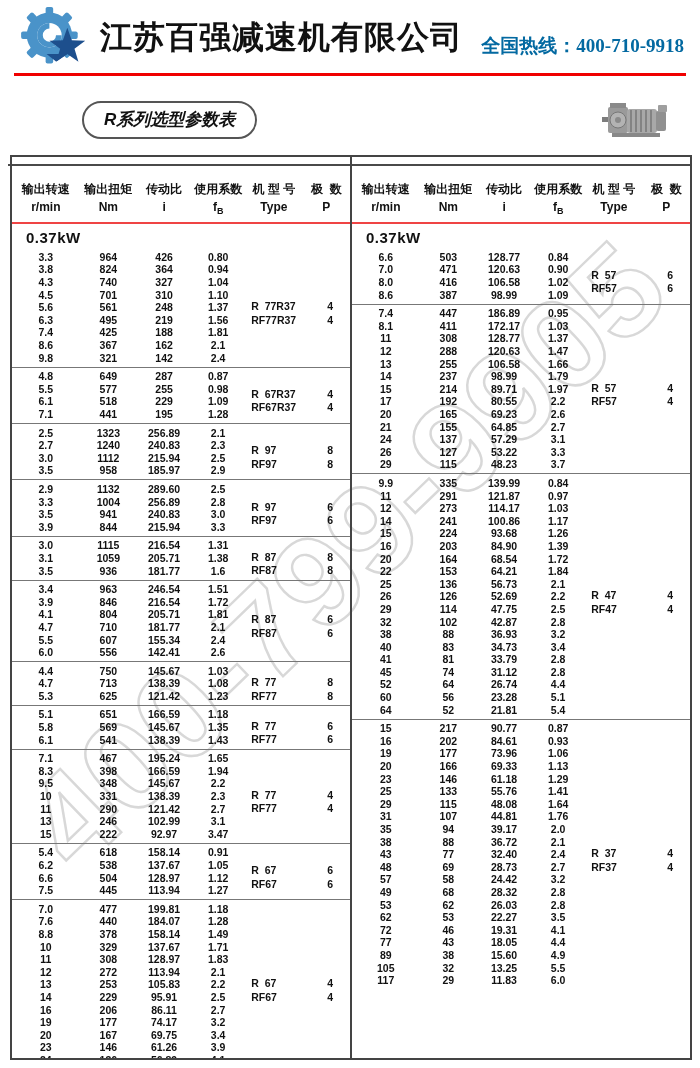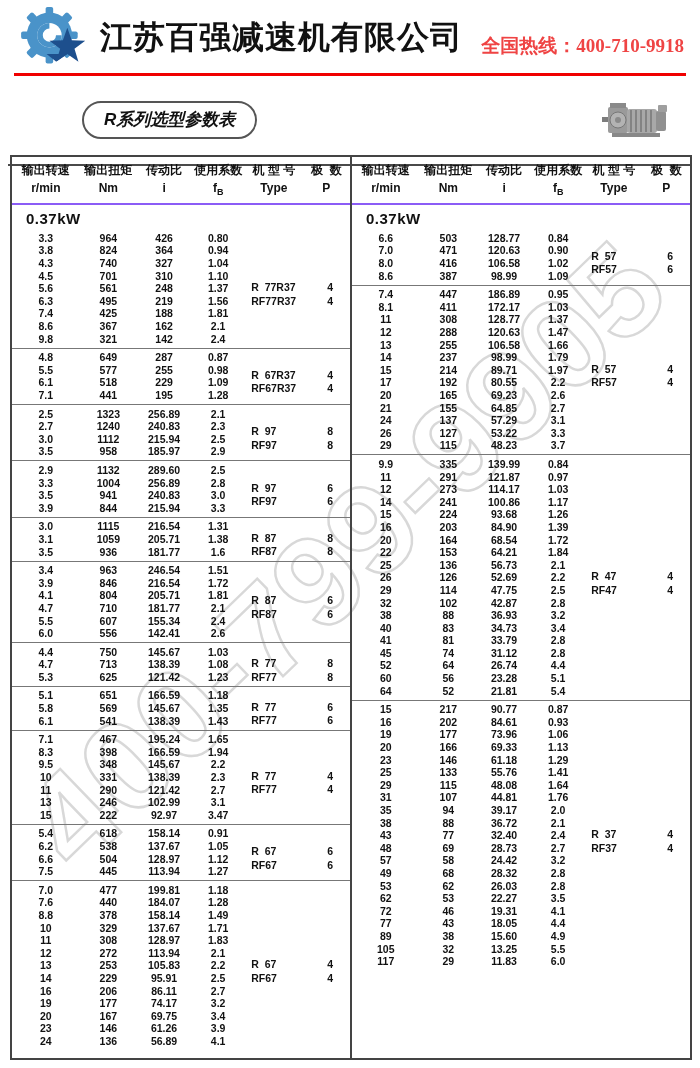--- a/index.html
+++ b/index.html
@@ -1,37 +1,37 @@
 <!DOCTYPE html>
 <html><head>
 <meta charset="utf-8">
 <style>
   html,body{margin:0;padding:0}
   body{width:700px;height:1068px;background:#fff;position:relative;overflow:hidden;
        font-family:"Liberation Sans",sans-serif;color:#111}
   
   .top{display:flex;align-items:center;height:64px;padding:6px 16px 0 16px;position:relative;z-index:2}
   .company{font-size:32px;font-weight:bold;letter-spacing:1px;margin-left:4px;white-space:nowrap}
-  .hotline{margin-left:auto;color:#ef4444;font-weight:bold;font-size:19px;
+  .hotline{margin-left:auto;color:#0369a1;font-weight:bold;font-size:19px;
            font-family:"Liberation Serif",serif;padding-top:16px;white-space:nowrap}
   .red-rule{height:3px;background:#f00000;margin:3px 14px 0 14px;position:relative;z-index:2}
   .section-row{display:flex;align-items:center;height:88px;padding:0 28px 0 82px;position:relative;z-index:2}
   .pill{border:2px solid #555;border-radius:20px;padding:5px 20px 6px 20px;
         font-size:17px;font-weight:bold;font-style:italic;white-space:nowrap}
   .motor-img{margin-left:auto}
   .gray-rule{height:2px;background:#4a4a4a;margin:0 8px;position:relative;z-index:2}
   
   .watermark{position:absolute;left:0;top:150px;width:700px;height:918px;pointer-events:none;z-index:1}
   
   .tables{position:absolute;left:10px;right:8px;top:155px;bottom:8px;border:2px solid #444;
           display:flex;z-index:2;background:transparent}
   .half{flex:1;display:flex;flex-direction:column;overflow:hidden;min-width:0}
   .half + .half{border-left:2px solid #444}
   .table-header{display:grid;grid-template-columns:20% 17% 16% 16% 17% 14%;
-                padding:5px 0 6px 0;border-bottom:2px solid #8b5cf6}
+                padding:24px 0 6px 0;border-bottom:2px solid #ef4444}
   .hcell{text-align:center}
   .hcn{font-size:12px;font-weight:bold;white-space:pre}
   .hen{font-size:12px;font-weight:bold;margin-top:2px}
   .hen sub{font-size:9px}
   .power-label{font-size:15px;font-weight:bold;padding:5px 0 2px 14px;letter-spacing:.5px}
   .groups{flex:1;display:flex;flex-direction:column}
   .group{position:relative;padding:2.5px 0;border-top:1px solid #777}
   .groups .group:first-child{border-top:none}
   .row{display:grid;grid-template-columns:20% 17% 16% 16% 17% 14%;line-height:12.6px}
   .cell{font-size:10.5px;font-weight:bold;text-align:center;white-space:pre}

